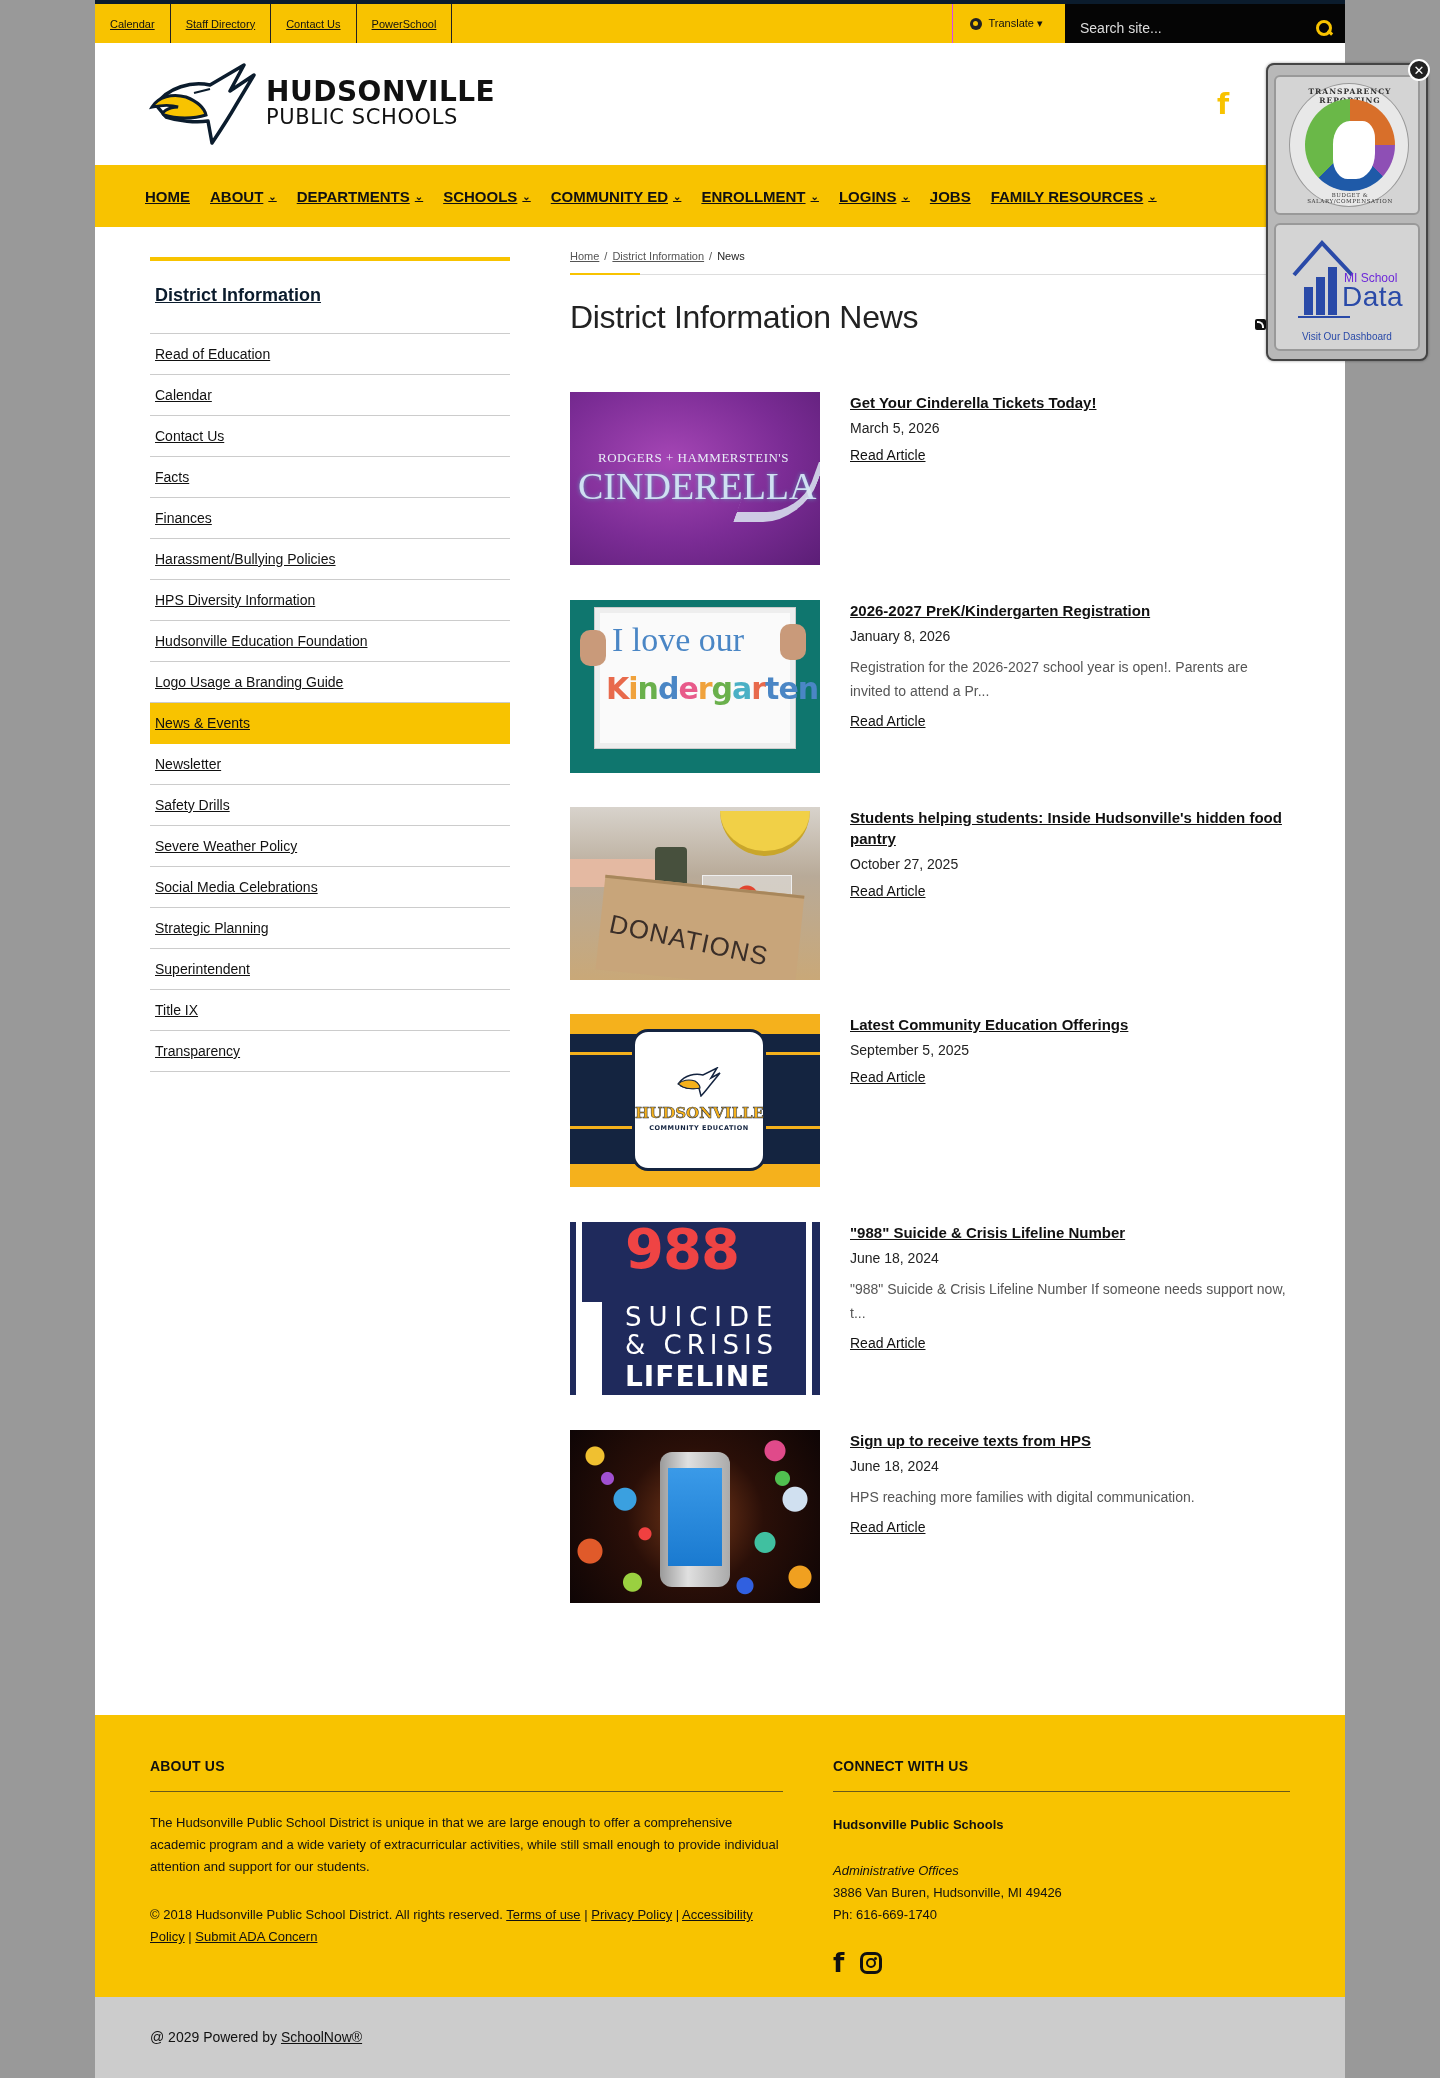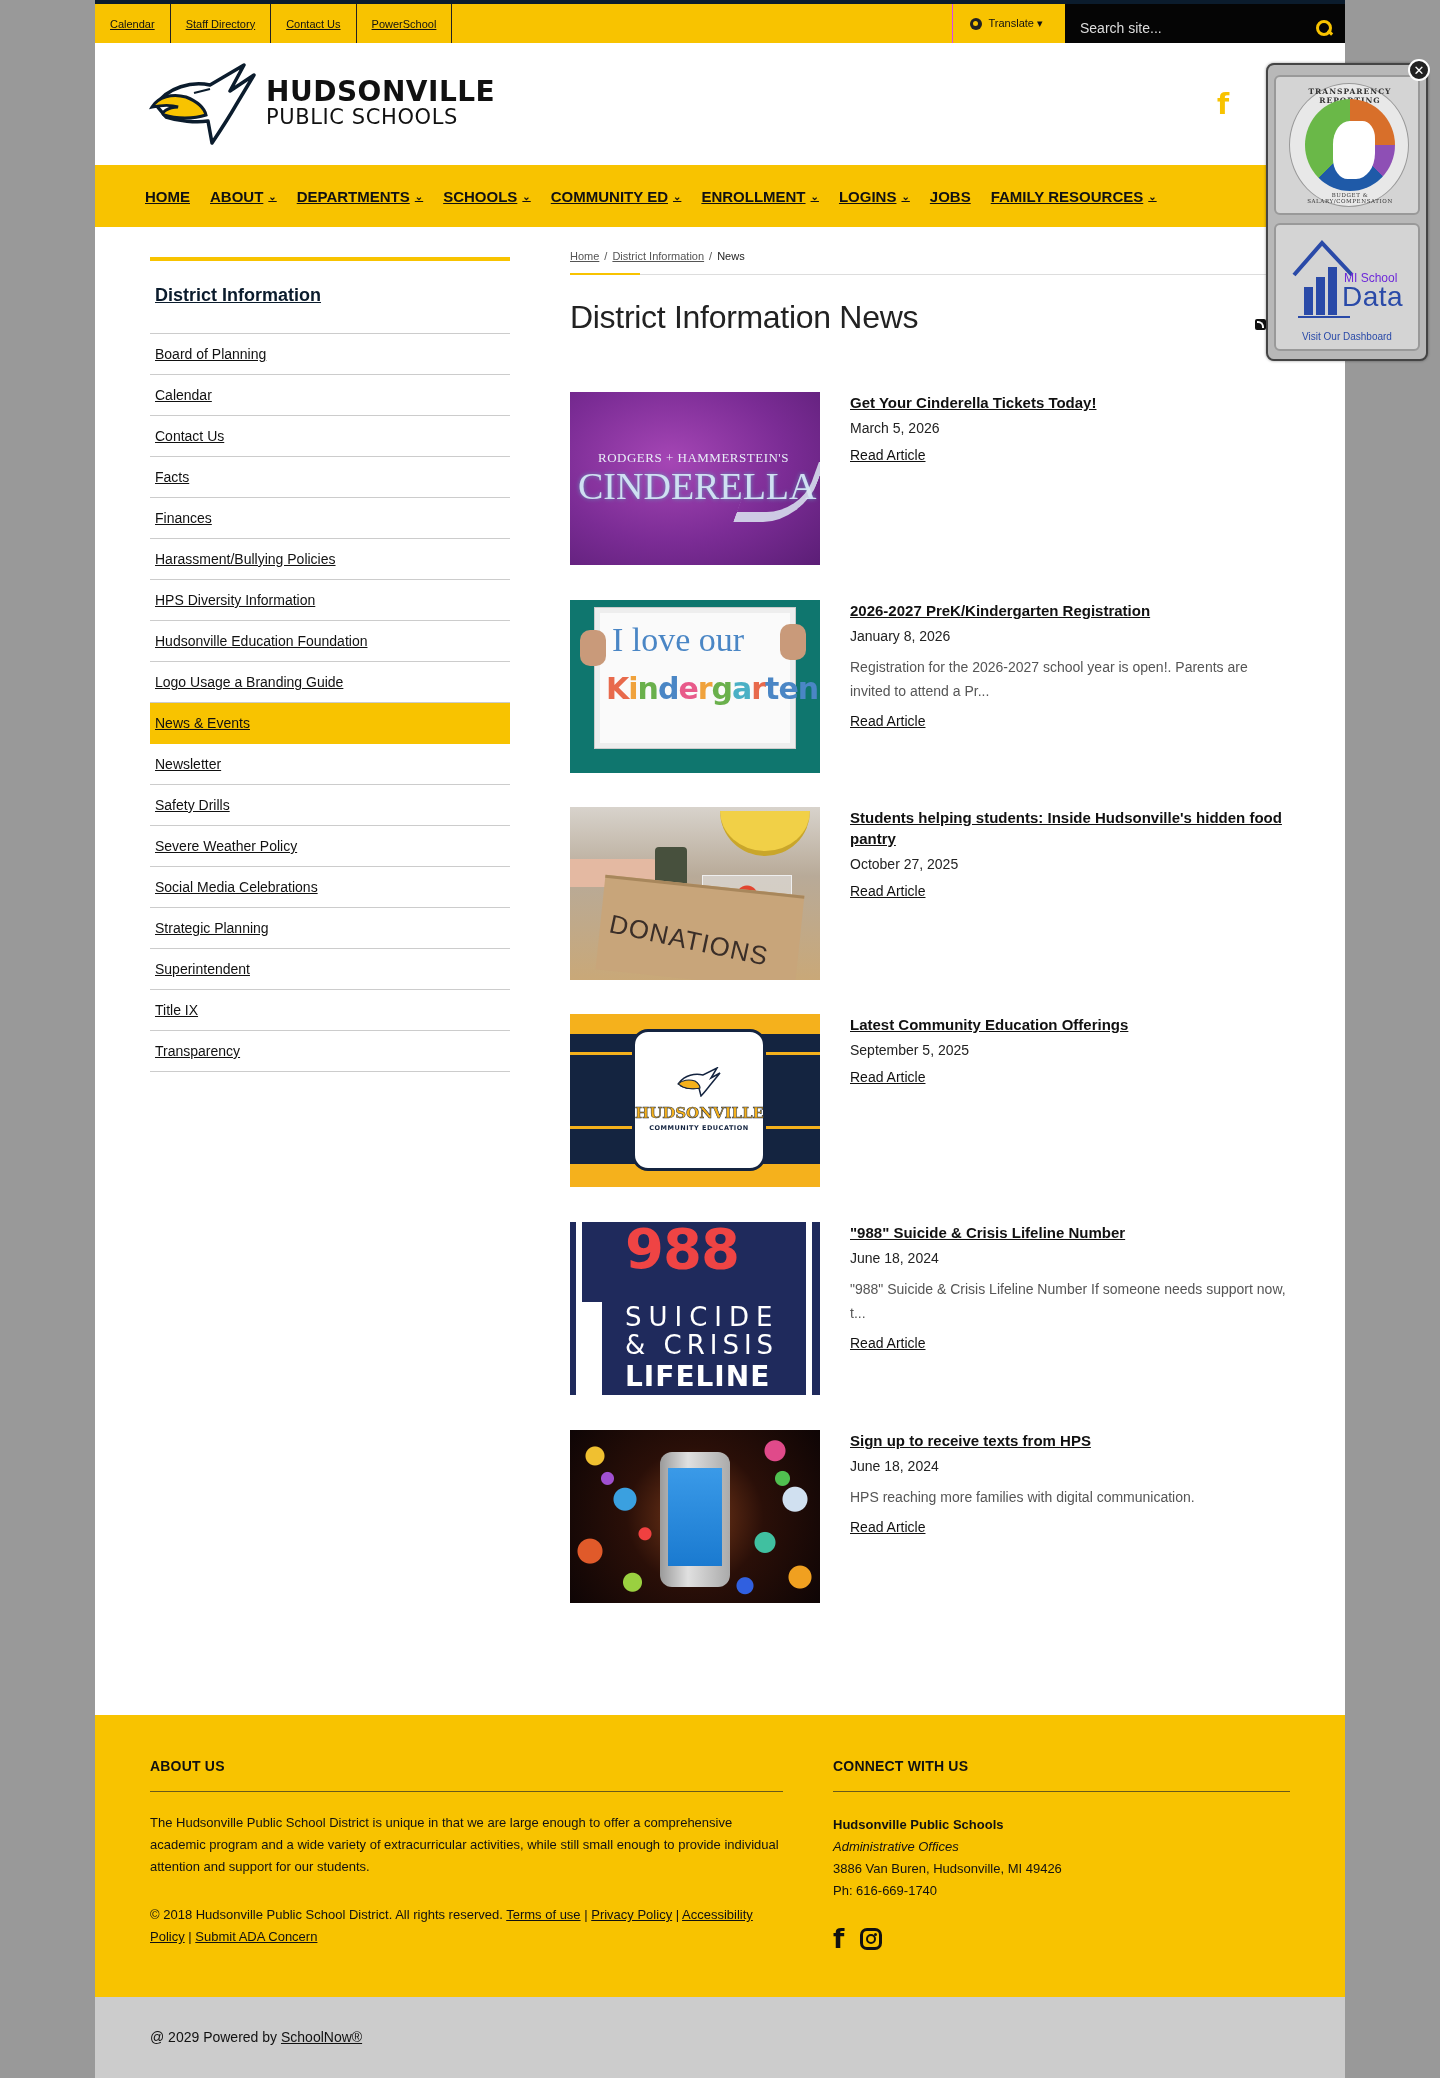--- a/index.html
+++ b/index.html
@@ -136,21 +136,21 @@
   .f-col { position: absolute; top: 43px; }
   .f-col h3 { font-size: 14px; font-weight: bold; color: #111; padding-bottom: 17px; border-bottom: 1px solid #6a5a1a; letter-spacing: 0.2px; }
   .f-about { left: 55px; width: 633px; }
   .f-connect { left: 738px; width: 457px; }
   .f-about p { font-size: 13px; line-height: 22px; color: #111; }
   .f-about .desc { margin-top: 20px; }
   .f-about .copy { margin-top: 26px; }
   .f-about .copy a { text-decoration: underline; }
   .f-connect .org { margin-top: 22px; font-size: 13px; font-weight: bold; line-height: 22px; }
   .f-connect .line { font-size: 13px; line-height: 22px; }
-  .f-connect .line.it { font-style: italic; }
+  .f-connect .line.it { font-style: italic; margin-top: 24px; }
   .f-social { margin-top: 24px; display: flex; gap: 16px; align-items: center; }
   .fb-icon { font-family: "DejaVu Sans", sans-serif; font-weight: bold; font-size: 26px; color: #111; line-height: 1; }
   .ig-icon { width: 22px; height: 22px; border: 3px solid #111; border-radius: 7px; position: relative; }
   .ig-icon::before { content: ""; position: absolute; left: 3px; top: 3px; width: 10px; height: 10px; border: 2.5px solid #111; border-radius: 50%; box-sizing: border-box; }
   .ig-icon::after { content: ""; position: absolute; right: 2px; top: 2px; width: 3px; height: 3px; background: #111; border-radius: 50%; }
 
   .subfooter { position: absolute; left: 0; top: 1997px; width: 1250px; height: 81px; background: #cccccc; }
   .subfooter .pw { position: absolute; left: 55px; top: 32px; font-size: 14px; color: #111; }
   .subfooter .pw a { text-decoration: underline; }
 </style>
@@ -224,21 +224,21 @@
       </div>
     <div class="nav-item">
         <span>FAMILY RESOURCES</span>
         <span class="chev">⌄</span>
       </div>
   </nav>
 
   <aside class="sidebar">
     <div class="topline"></div>
     <div class="title">District Information</div>
-    <a class="side-item">Board of Planning</a>
+    <a class="side-item">Read of Education</a>
     <a class="side-item">Calendar</a>
     <a class="side-item">Contact Us</a>
     <a class="side-item">Facts</a>
     <a class="side-item">Finances</a>
     <a class="side-item">Harassment/Bullying Policies</a>
     <a class="side-item">HPS Diversity Information</a>
     <a class="side-item">Hudsonville Education Foundation</a>
     <a class="side-item">Logo Usage a Branding Guide</a>
     <a class="side-item active">News &amp; Events</a>
     <a class="side-item">Newsletter</a>

